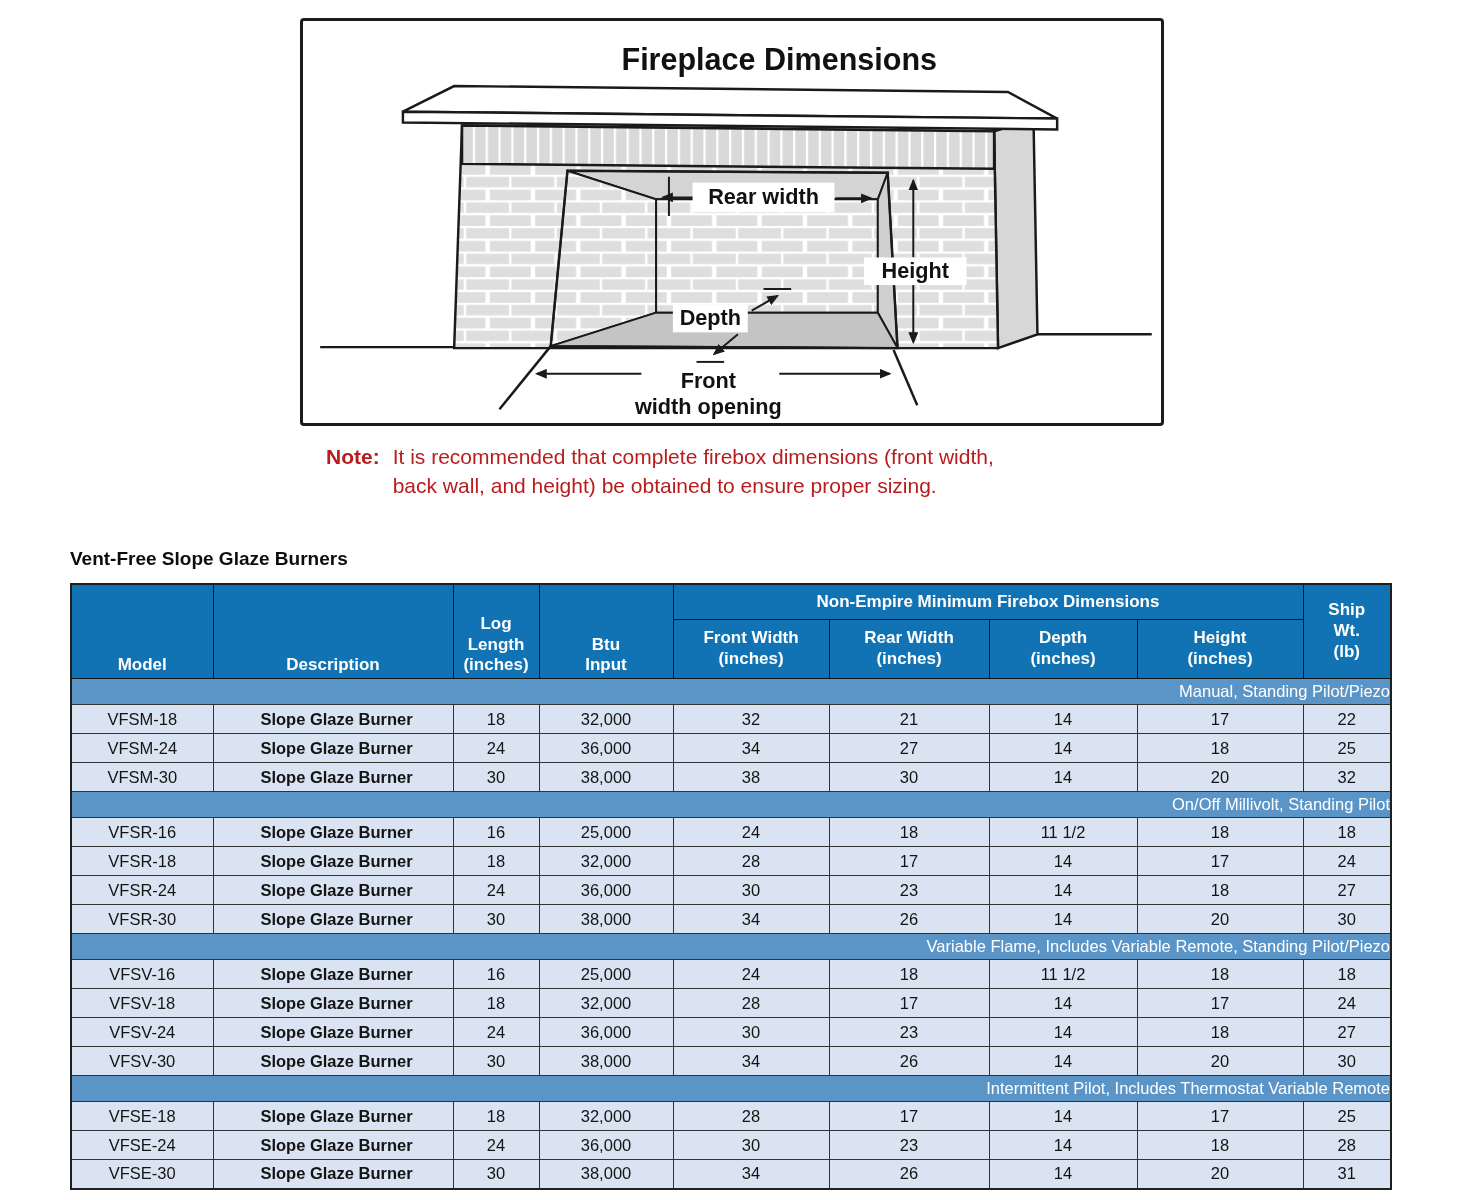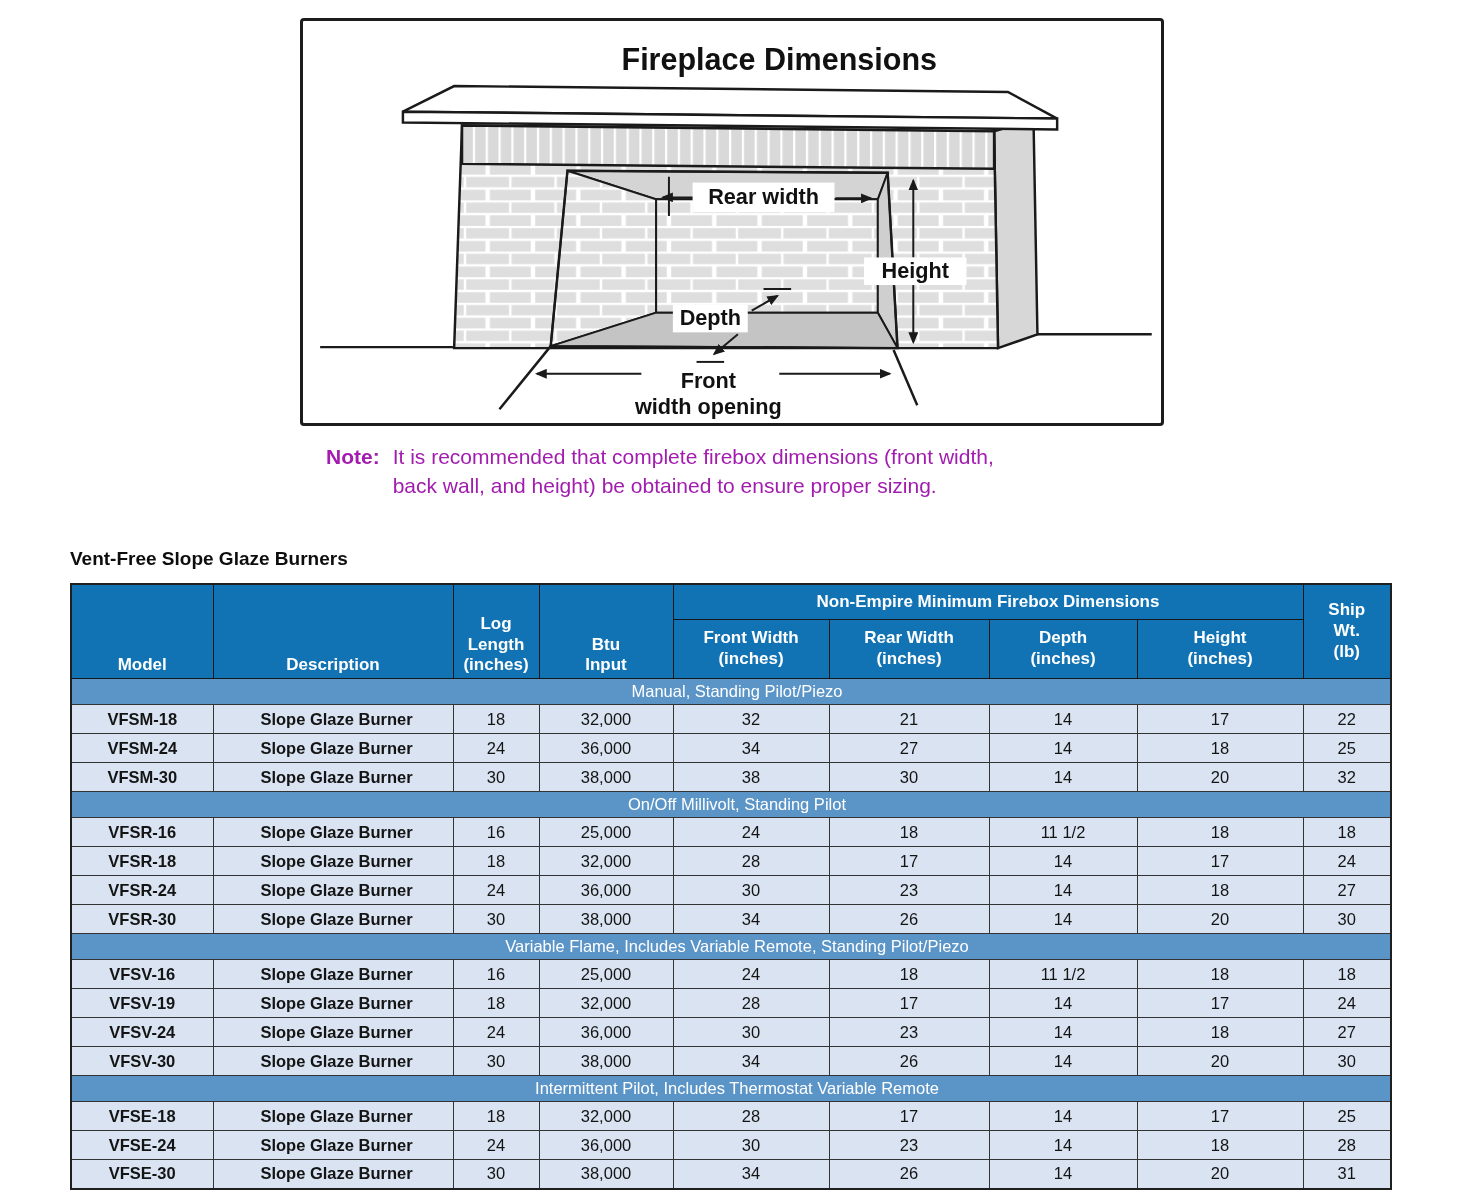--- a/index.html
+++ b/index.html
@@ -11,21 +11,21 @@
   .diagram-box{
     position:absolute;left:300px;top:18px;width:864px;height:408px;
     border:3px solid #1c1c1c;border-radius:4px;background:#fff;box-sizing:border-box;
     overflow:hidden;
   }
   .diagram-box svg{position:absolute;left:0;top:0;width:100%;height:100%;}
   .diag-title{font-size:31px;font-weight:bold;fill:#111;}
   .diag-label{font-size:22px;font-weight:600;fill:#111;}
   .note{
     position:absolute;left:326px;top:442px;width:800px;
-    font-size:21px;line-height:29px;display:flex;gap:13px;color:#a21caf;
+    font-size:21px;line-height:29px;display:flex;gap:13px;color:#b91c1c;
   }
   .note-label{font-weight:bold;white-space:nowrap;}
   .note-text{white-space:pre-line;}
   .table-title{
     position:absolute;left:70px;top:548px;font-size:19px;font-weight:bold;color:#0d0d0d;
   }
   table.spec-table{
     position:absolute;left:70px;top:583px;width:1320px;
     border-collapse:collapse;table-layout:fixed;
     font-size:16.5px;border:2px solid #1f1f1f;
@@ -34,25 +34,25 @@
     background:#1173b4;color:#fff;font-weight:bold;font-size:17px;line-height:1.22;
     border:1px solid #15181b;white-space:pre-line;padding:2px 2px;
   }
   .th-bottom{vertical-align:bottom;padding-bottom:7px;margin-left:48px;}
   .th-group{height:30px;vertical-align:middle;}
   .th-sub{vertical-align:middle;height:54px;margin-left:6px;}
   .th-ship{vertical-align:middle;}
   .spec-table td{border:1.5px solid #333;box-sizing:border-box;}
   tr.section-row td{
     background:#5b95c8;color:#fff;height:26px;
-    padding:2px 0 2px 12px;font-size:16.5px;text-align:center;
+    padding:2px 0 2px 12px;font-size:16.5px;text-align:right;
   }
   tr.data-row{height:29px;}
   tr.data-row td{background:#d9e3f1;text-align:center;color:#141414;}
-  td.cell-model{font-weight:bold;}
+  td.cell-model{font-weight:normal;}
   td.cell-desc{text-align:left;padding-left:8px;font-weight:bold;}
 </style>
 </head>
 <body>
 
 <div class="diagram-box">
   <svg viewBox="0 0 864 408">
     <defs>
       <pattern id="bricks" width="46" height="26" patternUnits="userSpaceOnUse">
         <rect width="46" height="26" fill="#dedede"></rect>
@@ -278,21 +278,21 @@
         <td class="cell-desc">Slope Glaze Burner</td>
         <td class="cell-num">16</td>
         <td class="cell-num">25,000</td>
         <td class="cell-num">24</td>
         <td class="cell-num">18</td>
         <td class="cell-num">11 1/2</td>
         <td class="cell-num">18</td>
         <td class="cell-num">18</td>
       </tr>
       <tr class="data-row">
-        <td class="cell-model">VFSV-19</td>
+        <td class="cell-model">VFSV-18</td>
         <td class="cell-desc">Slope Glaze Burner</td>
         <td class="cell-num">18</td>
         <td class="cell-num">32,000</td>
         <td class="cell-num">28</td>
         <td class="cell-num">17</td>
         <td class="cell-num">14</td>
         <td class="cell-num">17</td>
         <td class="cell-num">24</td>
       </tr>
       <tr class="data-row">

